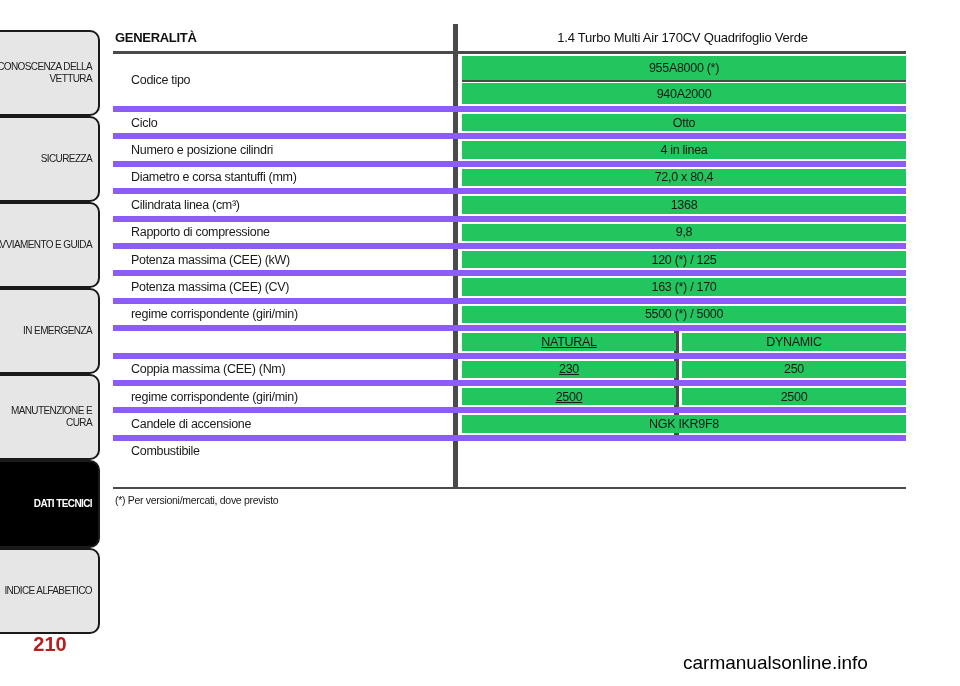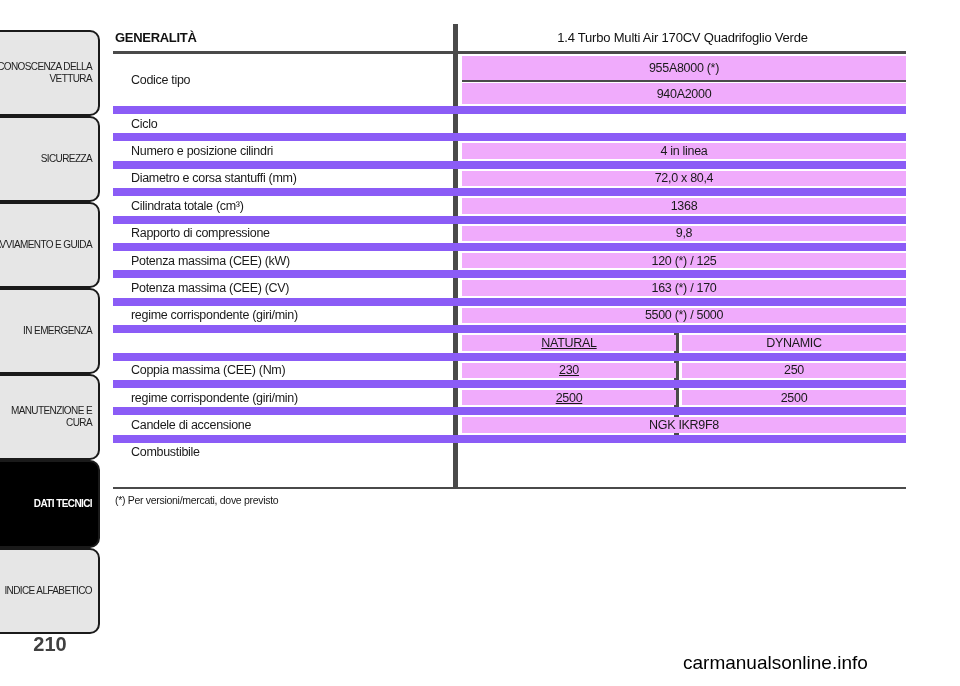--- a/index.html
+++ b/index.html
@@ -11,33 +11,33 @@
     position: absolute; left: -12px; width: 112px;
     background: #e6e6e6; border: 2px solid #1a1a1a; border-radius: 10px;
     display: flex; align-items: center; justify-content: flex-end;
     padding-right: 6px; text-align: right;
     font-family: "Liberation Sans", sans-serif; font-size: 10px; letter-spacing: -0.6px;
     line-height: 12px; color: #222; text-transform: uppercase;
   }
   .tab.active { background: #000; color: #fff; font-weight: bold; }
   .page-number {
     position: absolute; left: 20px; top: 633px; width: 60px; text-align: center;
-    font-family: "Liberation Sans", sans-serif; font-weight: bold; font-size: 20px; color: #404040;
+    font-family: "Liberation Sans", sans-serif; font-weight: bold; font-size: 20px; color: #b91c1c;
   }
 
   
   .table { position: absolute; left: 113px; top: 24px; width: 793px; }
   .hdr { position: relative; height: 27px; }
   .hdr-left { position: absolute; left: 2px; top: 6px; font-weight: bold; font-size: 13px; letter-spacing: -0.3px; }
   .hdr-right { position: absolute; left: 346px; right: 0; top: 6px; text-align: center; font-weight: normal; font-size: 13px; letter-spacing: -0.2px; }
 
-  .row { position: relative; height: 27.4px; border-top: 8px solid #8b5cf6; }
+  .row { position: relative; height: 27.4px; border-top: 6px solid #8b5cf6; }
   .row.first { border-top: 3px solid #4a4a4a; }
   .label { position: absolute; left: 18px; top: 0; bottom: 0; display: flex; align-items: center; font-size: 12.5px; letter-spacing: -0.3px; color: #1a1a1a; }
-  .val { position: absolute; left: 349px; right: 0; top: 2px; bottom: 2px; background: #f0abfc; display: flex; align-items: center; justify-content: center; font-size: 12.5px; letter-spacing: -0.3px; color: #1a1a1a; }
+  .val { position: absolute; left: 349px; right: 0; top: 2px; bottom: 2px; background: #22c55e; display: flex; align-items: center; justify-content: center; font-size: 12.5px; letter-spacing: -0.3px; color: #1a1a1a; }
   .val.split-l { right: 230px; text-decoration: underline; }
   .val.split-r { left: 569px; }
 
   .vbar { position: absolute; left: 340px; top: 0; width: 5px; background: #4a4a4a; }
   .vbar2 { position: absolute; left: 561px; width: 5px; background: #4a4a4a; }
   .bottom-line { position: absolute; left: 0; width: 793px; height: 2px; background: #4a4a4a; }
 
   .footnote { position: absolute; left: 115px; top: 494px; font-size: 10.5px; letter-spacing: -0.3px; color: #1a1a1a; }
   .watermark { position: absolute; left: 683px; top: 652px; font-family: "Liberation Sans", sans-serif; font-size: 19px; color: #000000; }
 </style>
@@ -80,31 +80,32 @@
 
   <div class="row first" style="height:55px;">
     <span class="label">Codice tipo</span>
     <div class="val" style="bottom:auto;height:24px;">955A8000 (*)</div>
     <div class="val" style="top:29px;bottom:2px;border-top:0;">940A2000</div>
     <div style="position:absolute;left:349px;right:0;top:26px;height:2px;background:#4a4a4a;"></div>
   </div>
 
   <div class="row">
       <span class="label">Ciclo</span>
+      <div class="val">Otto</div>
     </div>
   <div class="row">
       <span class="label">Numero e posizione cilindri</span>
       <div class="val">4 in linea</div>
     </div>
   <div class="row">
       <span class="label">Diametro e corsa stantuffi (mm)</span>
       <div class="val">72,0 x 80,4</div>
     </div>
   <div class="row">
-      <span class="label">Cilindrata totale (cm³)</span>
+      <span class="label">Cilindrata linea (cm³)</span>
       <div class="val">1368</div>
     </div>
   <div class="row">
       <span class="label">Rapporto di compressione</span>
       <div class="val">9,8</div>
     </div>
   <div class="row">
       <span class="label">Potenza massima (CEE) (kW)</span>
       <div class="val">120 (*) / 125</div>
     </div>

